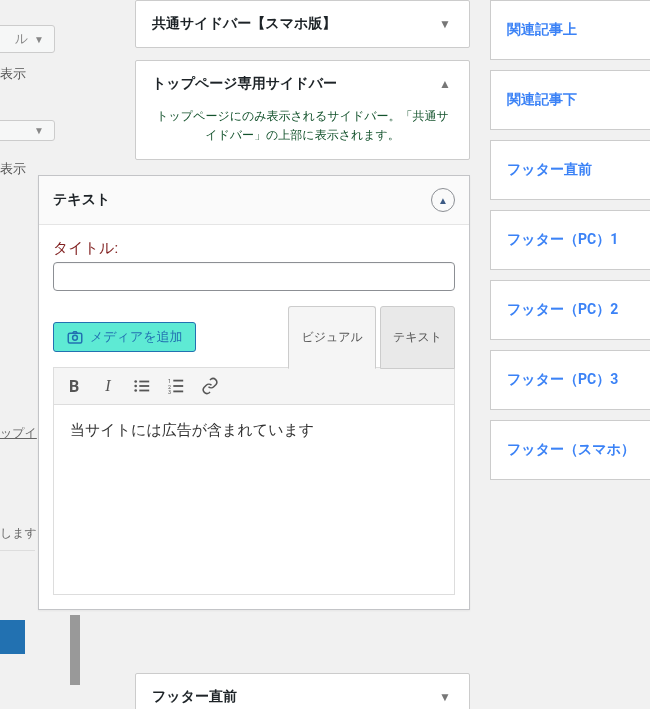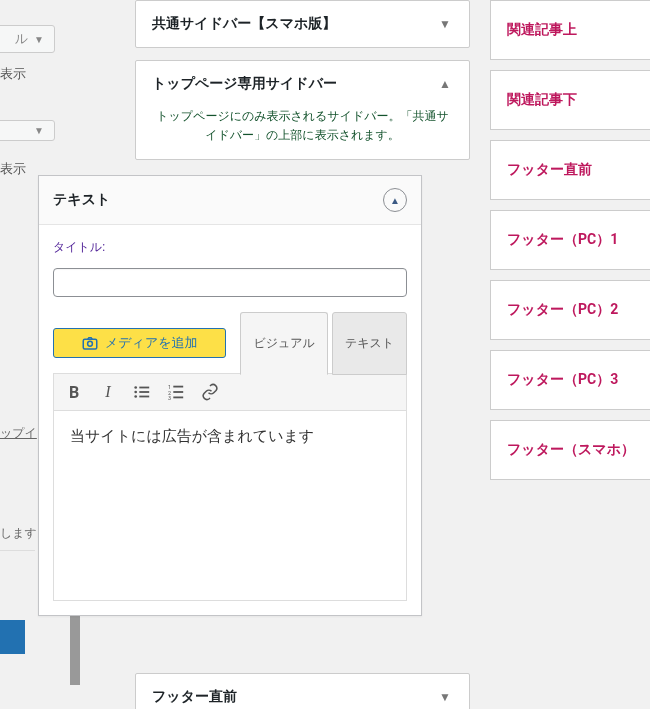--- a/index.html
+++ b/index.html
@@ -110,30 +110,30 @@
       background: #fff;
       border: 1px solid #ccc;
       border-top: none;
       padding: 20px 16px;
     }
     .right-area-box:first-child { border-top: 1px solid #ccc; margin-top: 0; }
     .right-area-box { margin-top: 10px; border: 1px solid #ccc; }
     .right-area-title {
       font-size: 14px;
       font-weight: bold;
-      color: #be185d;
+      color: #3b82f6;
       white-space: nowrap;
       margin-top: 7px;
     }
     
     .widget-editor {
       position: absolute;
       left: 38px;
       top: 175px;
-      width: 384px;
+      width: 432px;
       background: #fff;
       border: 1px solid #c3c4c7;
       box-shadow: 0 1px 2px rgba(0,0,0,0.05);
     }
     .we-header {
       display: flex;
       align-items: center;
       justify-content: space-between;
       padding: 12px 14px;
       border-bottom: 1px solid #e5e5e5;
@@ -154,23 +154,23 @@
       justify-content: center;
       color: #3c5a84;
       font-size: 10px;
       cursor: pointer;
     }
     .we-body {
       padding: 14px;
     }
     .form-label {
       display: block;
-      margin-bottom: 12px;
-      color: #4c1d95;
-      font-size: 12px;
+      margin-bottom: 4px;
+      color: #7f1d1d;
+      font-size: 15px;
     }
     .text-input {
       width: 100%;
       border: 1px solid #8c8f94;
       border-radius: 4px;
       padding: 6px 8px;
       font-size: 13px;
       box-shadow: inset 0 1px 1px rgba(0,0,0,0.04);
     }
     .media-row {
@@ -178,22 +178,22 @@
       align-items: center;
       justify-content: space-between;
       margin-top: 14px;
     }
     .media-btn {
       display: inline-flex;
       align-items: center;
       gap: 6px;
       border: 1px solid #2271b1;
       color: #2271b1;
-      background: #fde047;
-      padding: 5px 27px;
+      background: #5eead4;
+      padding: 5px 12px;
       border-radius: 3px;
       font-size: 13px;
       cursor: pointer;
     }
     .media-ico { width: 18px; height: 18px; }
     .editor-tabs {
       display: flex;
       gap: 4px;
     }
     .editor-tab {

